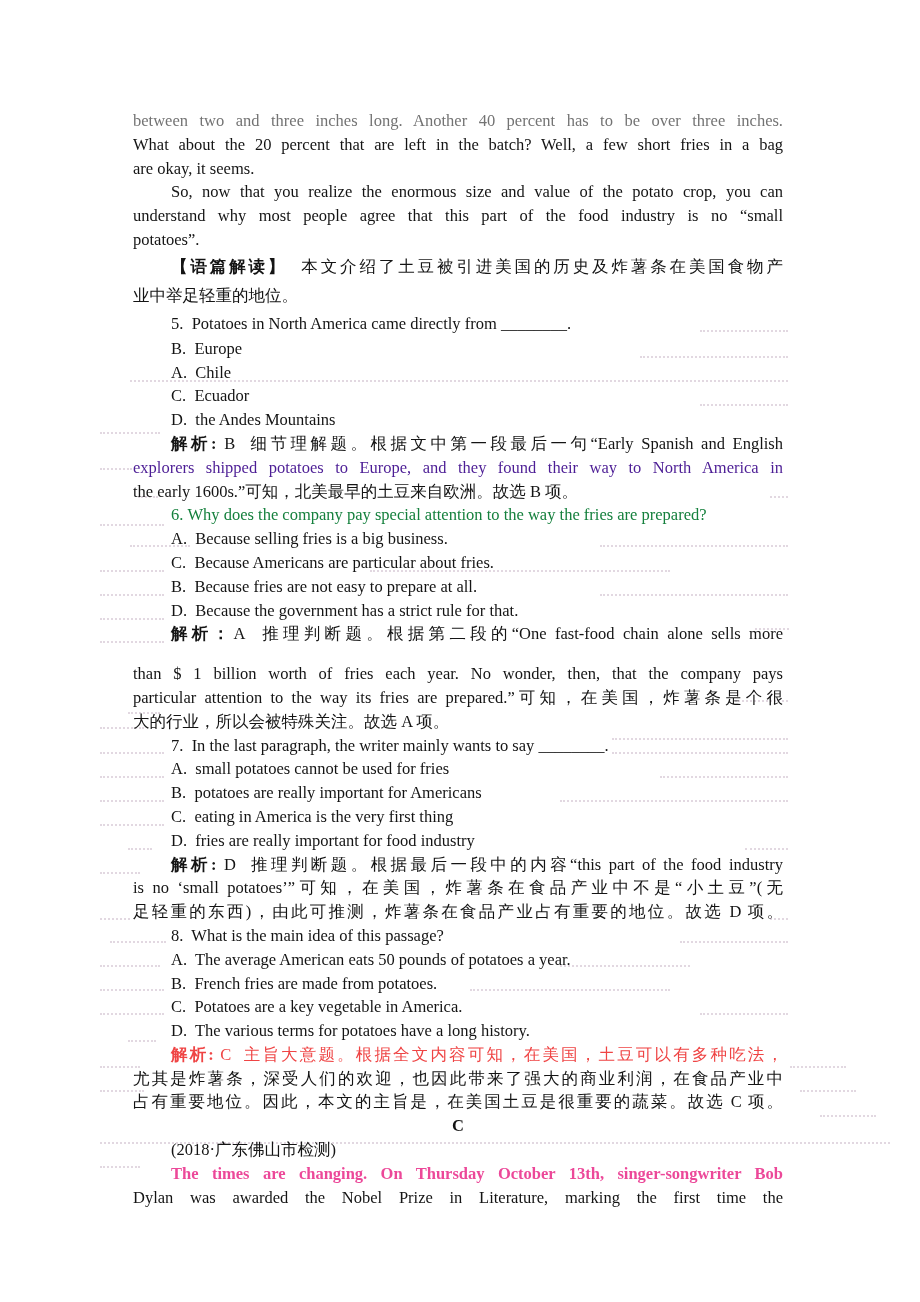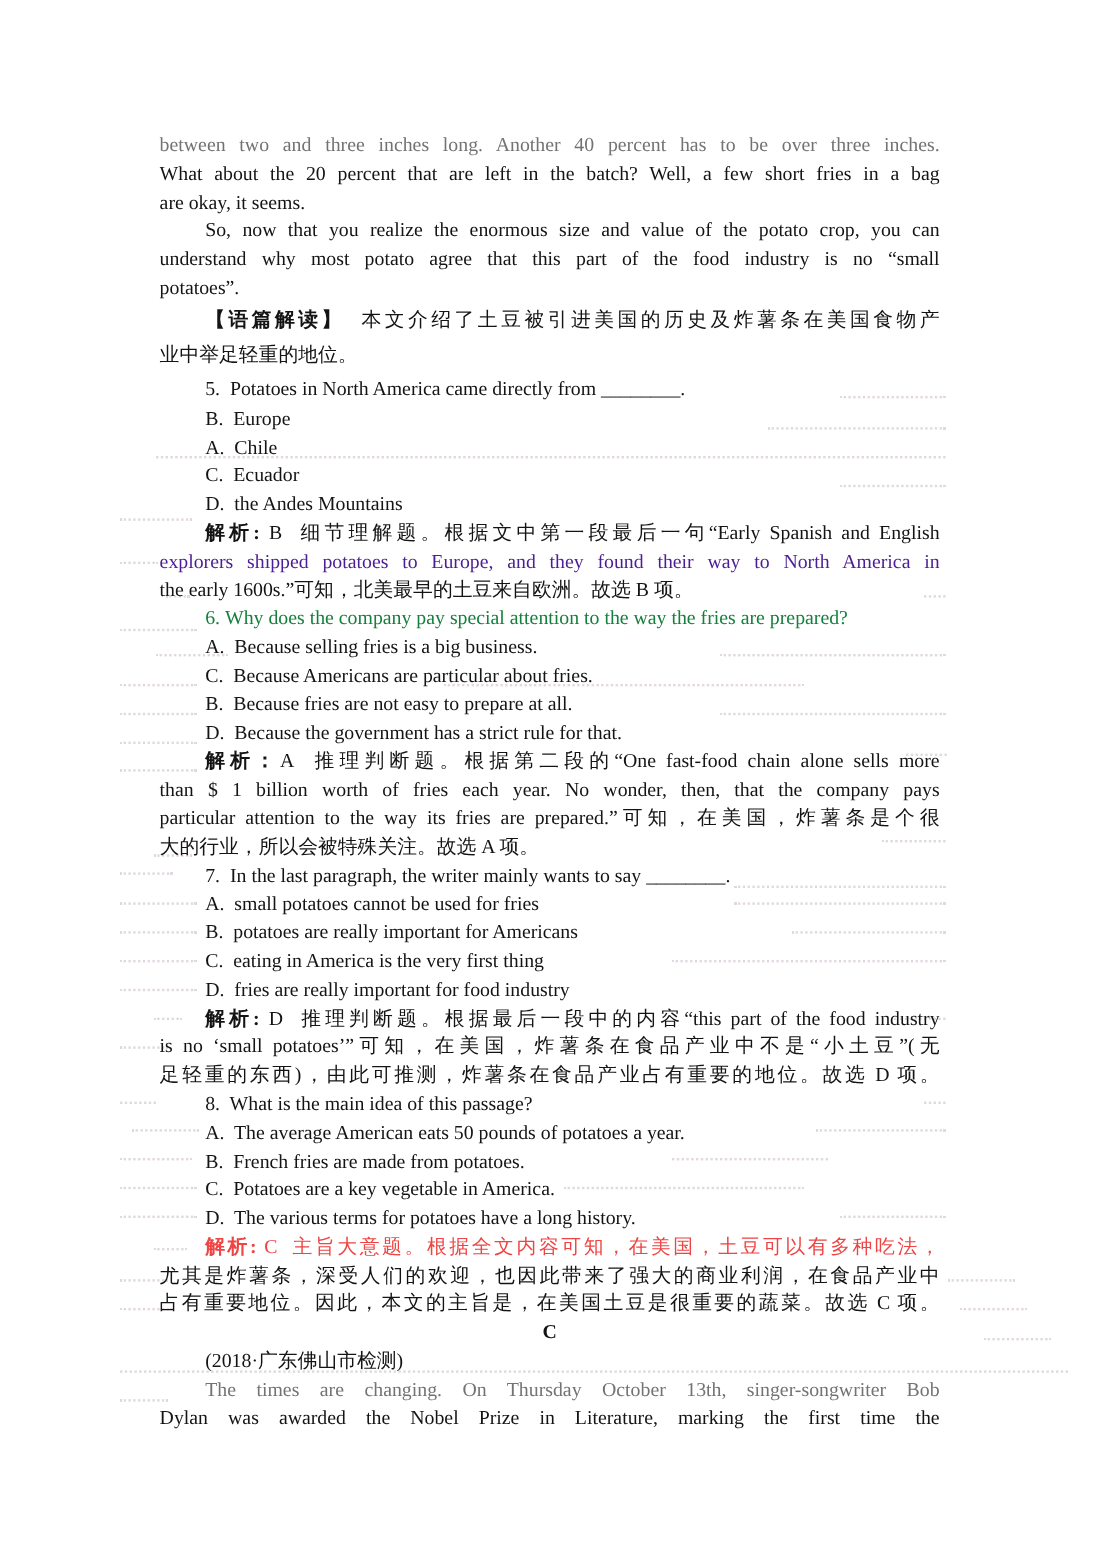--- a/index.html
+++ b/index.html
@@ -91,55 +91,55 @@
       <div class="dg" style="left: 800px; top: 1090px; width: 56px; border-top-color: rgb(221, 210, 220);"></div>
       <div class="dg" style="left: 820px; top: 1115px; width: 56px; border-top-color: rgb(221, 210, 220);"></div>
       <div class="dg" style="left: 100px; top: 1142px; width: 790px; border-top-color: rgb(221, 210, 220);"></div>
       <div class="dg" style="left: 100px; top: 1166px; width: 40px; border-top-color: rgb(221, 210, 220);"></div>
     </div>
   <div id="doc" class="doc">
       <div class="ln jf" style="color: #737373;">between two and three inches long. Another 40 percent has to be over three inches.</div>
       <div class="ln jf" style="color: rgb(20, 20, 20);">What about the 20 percent that are left in the batch? Well, a few short fries in a bag</div>
       <div class="ln" style="color: rgb(20, 20, 20);">are okay, it seems.</div>
       <div class="ln ind jf" style="color: rgb(20, 20, 20);">So, now that you realize the enormous size and value of the potato crop, you can</div>
-      <div class="ln jf" style="color: rgb(20, 20, 20);">understand why most potato agree that this part of the food industry is no “small</div>
+      <div class="ln jf" style="color: rgb(20, 20, 20);">understand why most people agree that this part of the food industry is no “small</div>
       <div class="ln" style="color: rgb(20, 20, 20);">potatoes”.</div>
       <div class="ln ind jf h29" style="color: rgb(20, 20, 20);"><b>【语篇解读】</b>&nbsp;&nbsp;本文介绍了土豆被引进美国的历史及炸薯条在美国食物产</div>
       <div class="ln h29" style="color: rgb(20, 20, 20);">业中举足轻重的地位。</div>
       <div class="ln ind h27" style="color: rgb(20, 20, 20);">5.&nbsp; Potatoes in North America came directly from ________.</div>
       <div class="ln ind" style="color: rgb(20, 20, 20);">B.&nbsp; Europe</div>
       <div class="ln ind" style="color: rgb(20, 20, 20);">A.&nbsp; Chile</div>
       <div class="ln ind" style="color: rgb(20, 20, 20);">C.&nbsp; Ecuador</div>
       <div class="ln ind" style="color: rgb(20, 20, 20);">D.&nbsp; the Andes Mountains</div>
       <div class="ln ind jf" style="color: rgb(20, 20, 20);"><b>解析:</b>&nbsp;B&nbsp;&nbsp;细节理解题。根据文中第一段最后一句“Early Spanish and English</div>
       <div class="ln jf" style="color: #4c1d95;">explorers shipped potatoes to Europe, and they found their way to North America in</div>
       <div class="ln" style="color: rgb(20, 20, 20);">the early 1600s.”可知，北美最早的土豆来自欧洲。故选 B 项。</div>
       <div class="ln ind" style="color: #15803d;">6.&nbsp;Why does the company pay special attention to the way the fries are prepared?</div>
       <div class="ln ind" style="color: rgb(20, 20, 20);">A.&nbsp; Because selling fries is a big business.</div>
       <div class="ln ind" style="color: rgb(20, 20, 20);">C.&nbsp; Because Americans are particular about fries.</div>
       <div class="ln ind" style="color: rgb(20, 20, 20);">B.&nbsp; Because fries are not easy to prepare at all.</div>
       <div class="ln ind" style="color: rgb(20, 20, 20);">D.&nbsp; Because the government has a strict rule for that.</div>
       <div class="ln ind jf" style="color: rgb(20, 20, 20);"><b>解析：</b>A&nbsp;&nbsp;推理判断题。根据第二段的“One fast-food chain alone sells more</div>
-      <div class="ln jf" style="color: rgb(20, 20, 20);">than $ 1 billion worth of fries each year. No wonder, then, that the company pays</div>
+      <div class="ln jf" style="color: rgb(20, 20, 20); margin-top: 16px;">than $ 1 billion worth of fries each year. No wonder, then, that the company pays</div>
       <div class="ln jf" style="color: rgb(20, 20, 20);">particular attention to the way its fries are prepared.”可知，在美国，炸薯条是个很</div>
       <div class="ln" style="color: rgb(20, 20, 20);">大的行业，所以会被特殊关注。故选 A 项。</div>
       <div class="ln ind" style="color: rgb(20, 20, 20);">7.&nbsp; In the last paragraph, the writer mainly wants to say ________.</div>
       <div class="ln ind" style="color: rgb(20, 20, 20);">A.&nbsp; small potatoes cannot be used for fries</div>
       <div class="ln ind" style="color: rgb(20, 20, 20);">B.&nbsp; potatoes are really important for Americans</div>
       <div class="ln ind" style="color: rgb(20, 20, 20);">C.&nbsp; eating in America is the very first thing</div>
       <div class="ln ind" style="color: rgb(20, 20, 20);">D.&nbsp; fries are really important for food industry</div>
       <div class="ln ind jf" style="color: rgb(20, 20, 20);"><b>解析:</b>&nbsp;D&nbsp;&nbsp;推理判断题。根据最后一段中的内容“this part of the food industry</div>
       <div class="ln jf" style="color: rgb(20, 20, 20);">is no ‘small potatoes’”可知，在美国，炸薯条在食品产业中不是“小土豆”(无</div>
       <div class="ln jf" style="color: rgb(20, 20, 20);">足轻重的东西)，由此可推测，炸薯条在食品产业占有重要的地位。故选 D 项。</div>
       <div class="ln ind" style="color: rgb(20, 20, 20);">8.&nbsp; What is the main idea of this passage?</div>
       <div class="ln ind" style="color: rgb(20, 20, 20);">A.&nbsp; The average American eats 50 pounds of potatoes a year.</div>
       <div class="ln ind" style="color: rgb(20, 20, 20);">B.&nbsp; French fries are made from potatoes.</div>
       <div class="ln ind" style="color: rgb(20, 20, 20);">C.&nbsp; Potatoes are a key vegetable in America.</div>
       <div class="ln ind" style="color: rgb(20, 20, 20);">D.&nbsp; The various terms for potatoes have a long history.</div>
       <div class="ln ind jf" style="color: #ef4444;"><b>解析:</b>&nbsp;C&nbsp;&nbsp;主旨大意题。根据全文内容可知，在美国，土豆可以有多种吃法，</div>
       <div class="ln jf" style="color: rgb(20, 20, 20);">尤其是炸薯条，深受人们的欢迎，也因此带来了强大的商业利润，在食品产业中</div>
       <div class="ln jf" style="color: rgb(20, 20, 20);">占有重要地位。因此，本文的主旨是，在美国土豆是很重要的蔬菜。故选 C 项。</div>
       <div class="ln ctr b" style="color: rgb(20, 20, 20);">C</div>
       <div class="ln ind" style="color: rgb(20, 20, 20);">(2018·广东佛山市检测)</div>
-      <div class="ln ind jf" style="color: #737373;">The times are changing. On Thursday October 13th, singer-songwriter Bob</div>
+      <div class="ln ind jf" style="color: #ec4899; font-weight: bold;">The times are changing. On Thursday October 13th, singer-songwriter Bob</div>
       <div class="ln jf" style="color: rgb(20, 20, 20);">Dylan was awarded the Nobel Prize in Literature, marking the first time the</div>
     </div>
 </div>
 
 </body></html>

